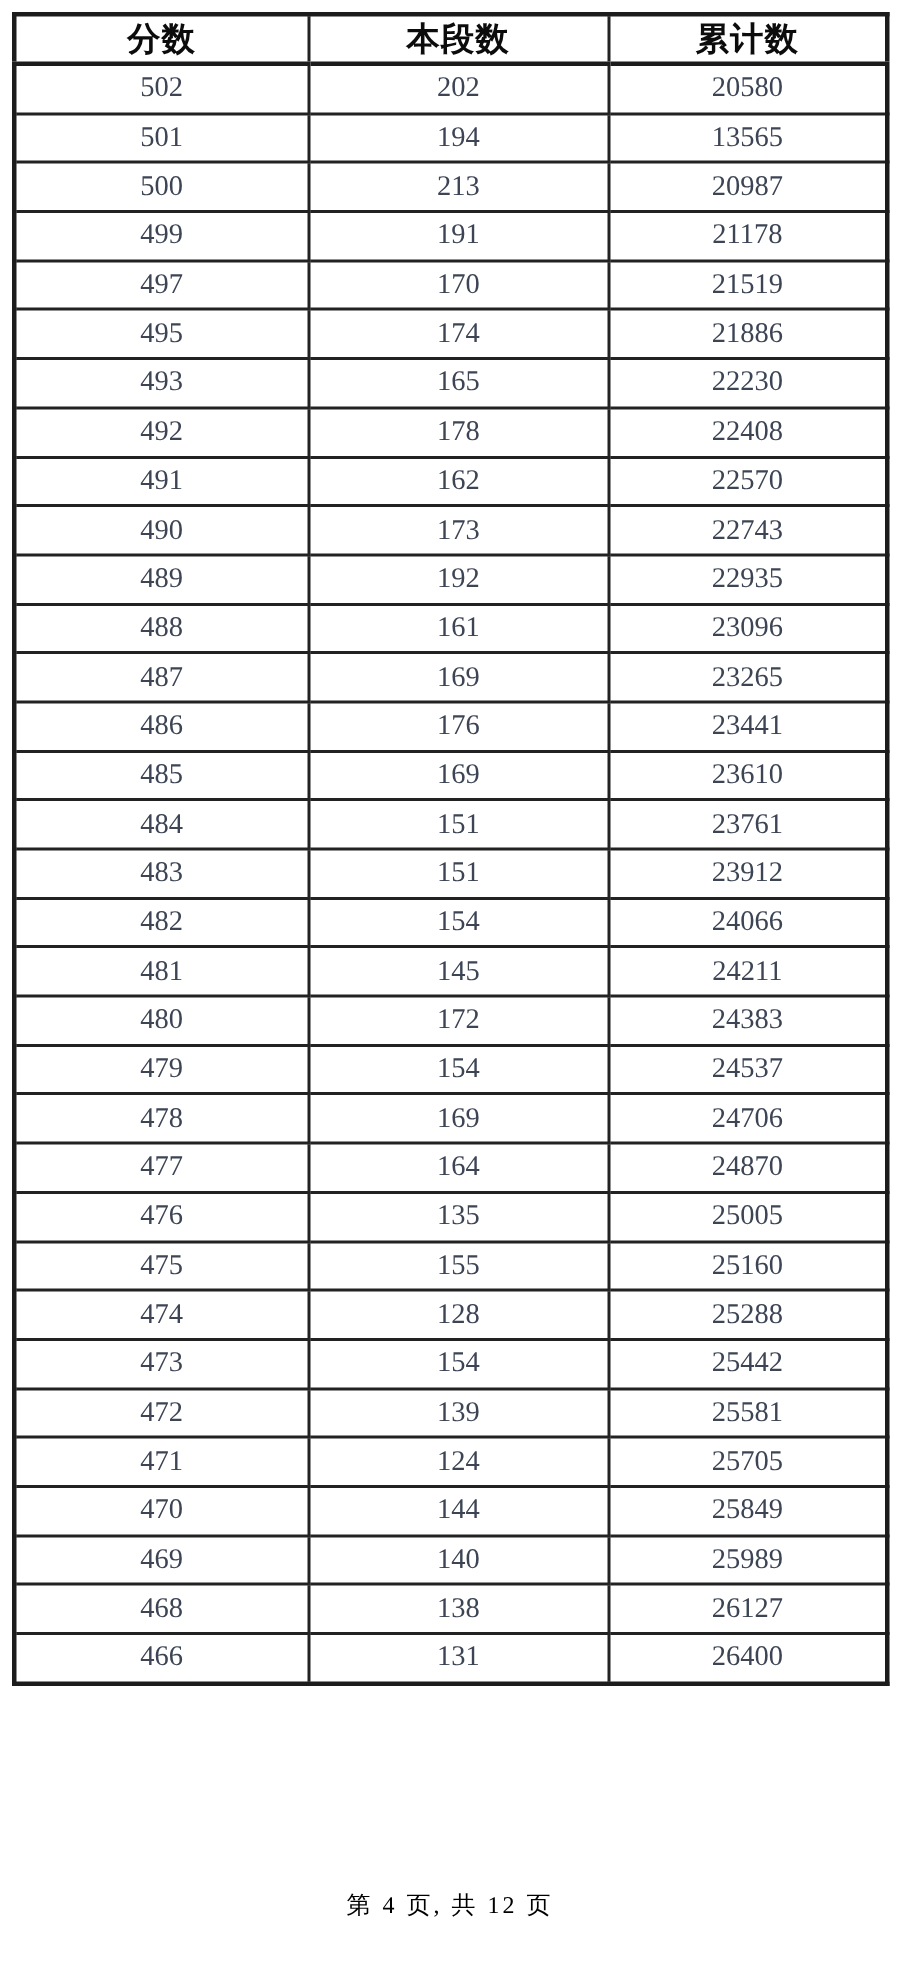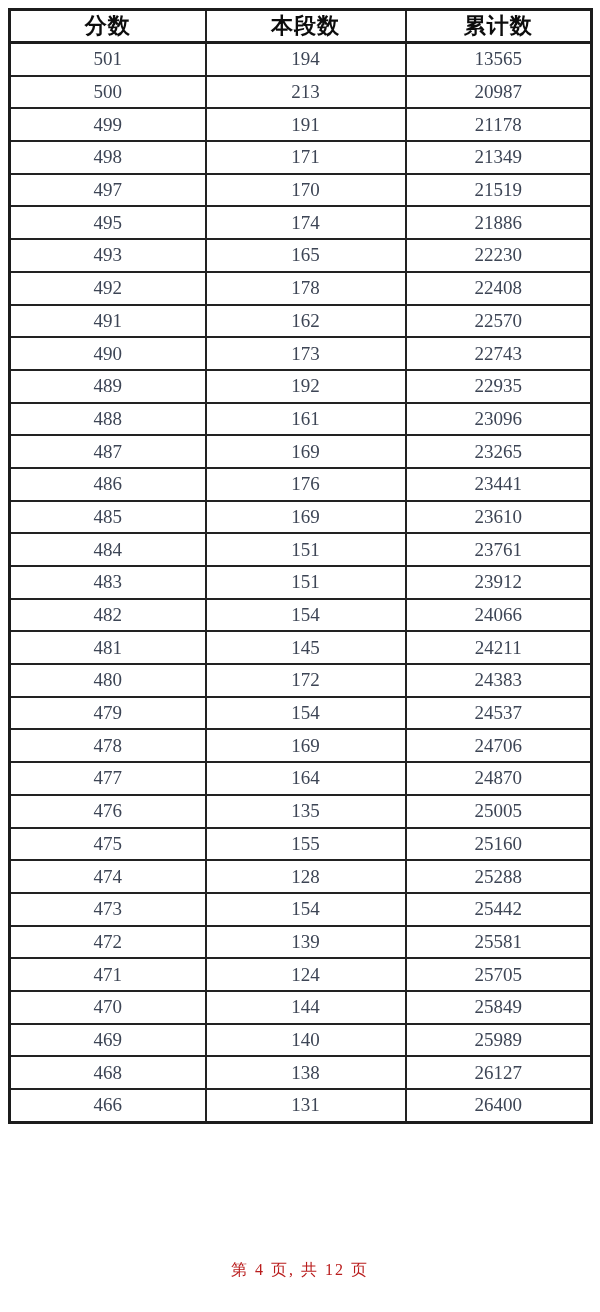--- a/index.html
+++ b/index.html
@@ -55,21 +55,21 @@
     color: #3d4555;
   }
   .footer {
     position: absolute;
     left: 0;
     top: 1260px;
     width: 100%;
     text-align: center;
     font-family: "Liberation Serif", "DejaVu Serif", serif;
     font-size: 16px;
-    color: #b91c1c;
+    color: #000000;
     letter-spacing: 2px;
   }
 </style>
 </head>
 <body>
 
 <div class="page">
 
   <table class="score-table">
     <colgroup>
@@ -79,40 +79,40 @@
     </colgroup>
     <thead>
       <tr>
         <th>分数</th>
         <th>本段数</th>
         <th>累计数</th>
       </tr>
     </thead>
     <tbody id="rows">
         <tr>
+          <td>502</td>
+          <td>202</td>
+          <td>20580</td>
+        </tr>
+        <tr>
           <td>501</td>
           <td>194</td>
           <td>13565</td>
         </tr>
         <tr>
           <td>500</td>
           <td>213</td>
           <td>20987</td>
         </tr>
         <tr>
           <td>499</td>
           <td>191</td>
           <td>21178</td>
         </tr>
         <tr>
-          <td>498</td>
-          <td>171</td>
-          <td>21349</td>
-        </tr>
-        <tr>
           <td>497</td>
           <td>170</td>
           <td>21519</td>
         </tr>
         <tr>
           <td>495</td>
           <td>174</td>
           <td>21886</td>
         </tr>
         <tr>

